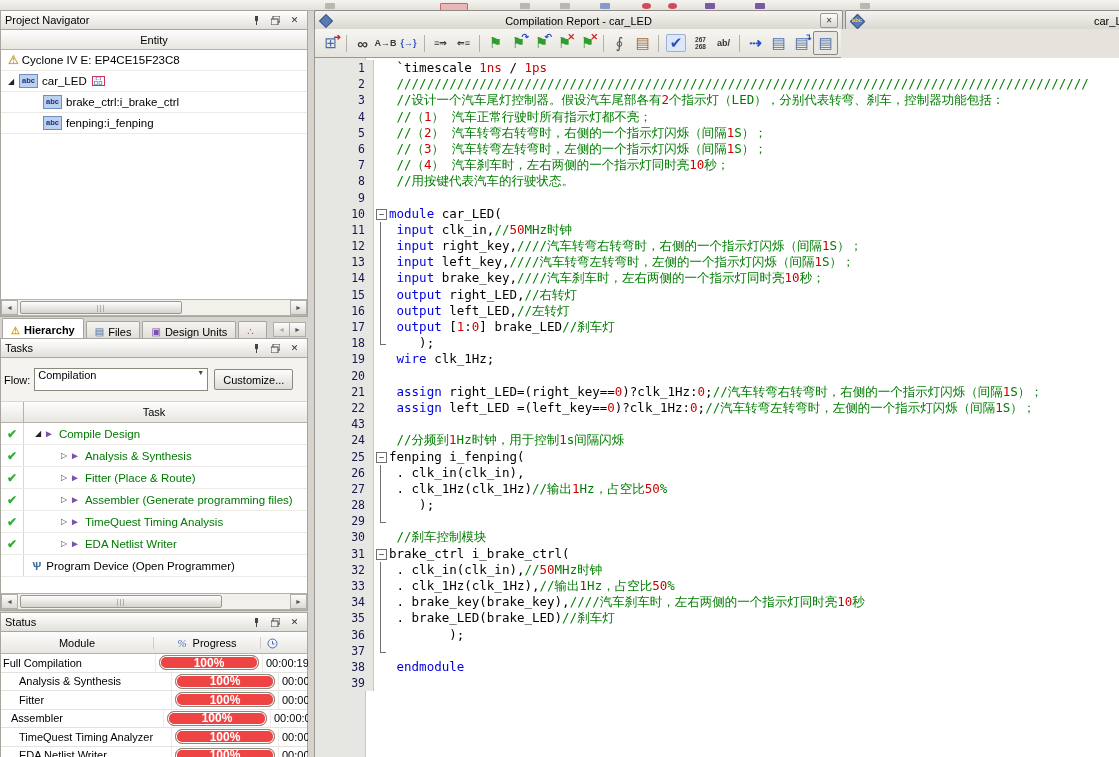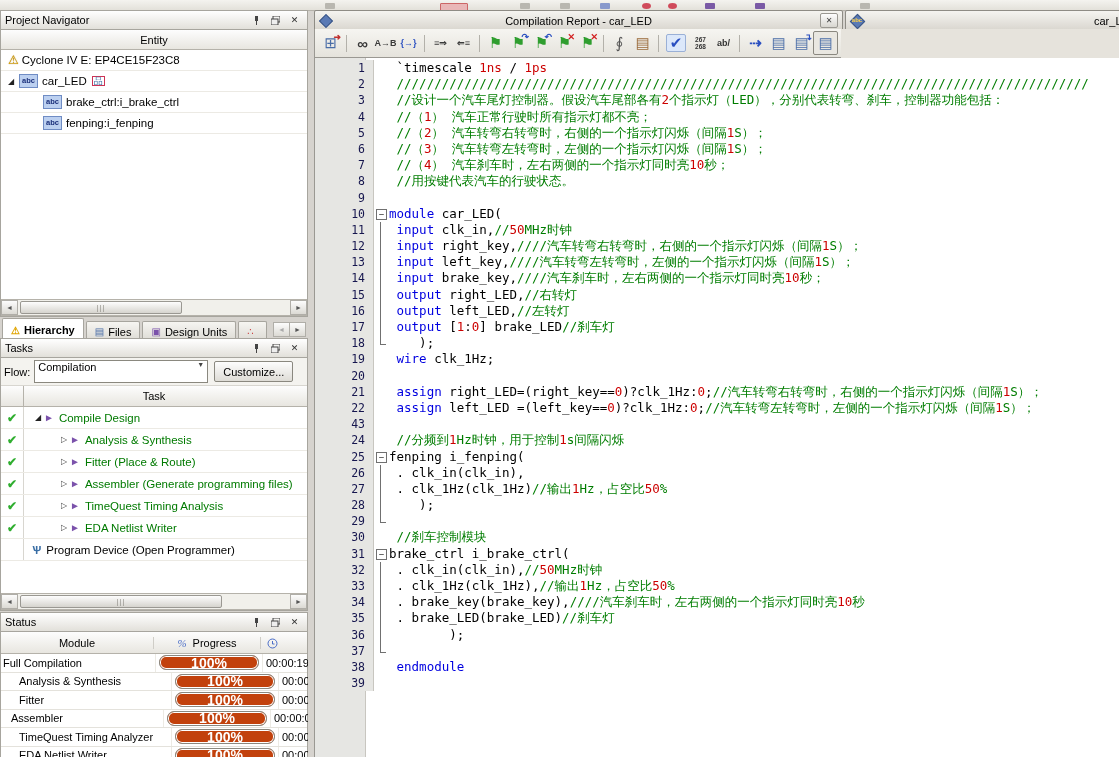--- a/index.html
+++ b/index.html
@@ -44,22 +44,22 @@
   .play{color:#7b52ab;font-size:10px;margin-right:5px;}
   .tasklabel{color:#007a00;}
   .combo{height:21px;background:#fff;border:1px solid #8a887f;display:flex;align-items:flex-start;padding:0 3px;font-size:11px;}
   .combo .arrow{margin-left:auto;font-size:7px;color:#444;padding-left:14px;}
   .btn{height:21px;background:linear-gradient(#fdfdfd,#dedcd6);border:1px solid #8a887f;border-radius:2px;
        display:inline-flex;align-items:center;justify-content:center;padding:0 8px;font-size:11px;}
   
   .strow{height:17.5px;display:flex;align-items:center;border-bottom:1px solid #e4e2dc;font-size:11px;}
   .smod{width:152px;flex:none;padding-left:2px;border-right:1px solid #eceae4;align-self:stretch;display:flex;align-items:center;}
   .sbarcol{width:106px;flex:none;display:flex;align-items:center;justify-content:center;border-right:1px solid #eceae4;align-self:stretch;}
-  .pbar{width:98px;height:13px;border:1px solid #8a8880;border-radius:7px;background:#c2410c;
-       color:#fff;font-weight:bold;font-size:14px;display:flex;align-items:center;justify-content:center;
+  .pbar{width:98px;height:13px;border:1px solid #8a8880;border-radius:7px;background:#ef4444;
+       color:#fff;font-weight:bold;font-size:12px;display:flex;align-items:center;justify-content:center;
        box-shadow:0 0 0 1px #fff inset;}
   .stime{padding-left:3px;font-size:11px;}
   
   .wtitle{height:19px;background:linear-gradient(#f5f4f0,#d9d6cf);border:1px solid #8e8c85;border-radius:2px 2px 0 0;
        display:flex;align-items:center;padding:0 4px;font-size:11px;}
   .wtitle .cap{flex:1;text-align:center;}
   .wclose{width:16px;height:13px;border:1px solid #9a9892;border-radius:2px;background:linear-gradient(#fdfdfd,#d8d6d0);
        display:flex;align-items:center;justify-content:center;font-size:8px;color:#444;}
   .toolbar{background:linear-gradient(#f6f5f1,#e5e3dc);border:1px solid #9a9892;border-top:none;
        display:flex;align-items:center;padding:0 4px;}
@@ -192,21 +192,21 @@
       </span>
     <span class="pbtn">
         <svg width="9" height="9">
           <rect x="2" y="0" width="7" height="6" fill="none" stroke="#444"></rect>
           <rect x="0" y="3" width="7" height="6" fill="#eee" stroke="#444"></rect>
         </svg>
       </span>
     <span class="pbtn" style="font-size:9px;">✕</span>
   </div>
   <div class="panelbody" style="height:252px;position:relative;">
-    <div style="height:27px;display:flex;align-items:center;padding:0 3px;background:#f4f3ef;border-bottom:1px solid #d8d6d0;">
+    <div style="height:27px;display:flex;align-items:center;padding:8px 3px;background:#f4f3ef;border-bottom:1px solid #d8d6d0;">
       <span style="margin-right:4px;">Flow:</span>
       <div class="combo" style="width:166px;">
         <span>Compilation</span>
         <span class="arrow">▼</span>
       </div>
       <button class="btn" style="margin-left:6px;">Customize...</button>
     </div>
     <div class="hdr" style="height:20px;position:relative;">
       <div class="abs" style="left:0;top:0;bottom:0;width:22px;border-right:1px solid #b5b2aa;"></div>
       <span>Task</span>

